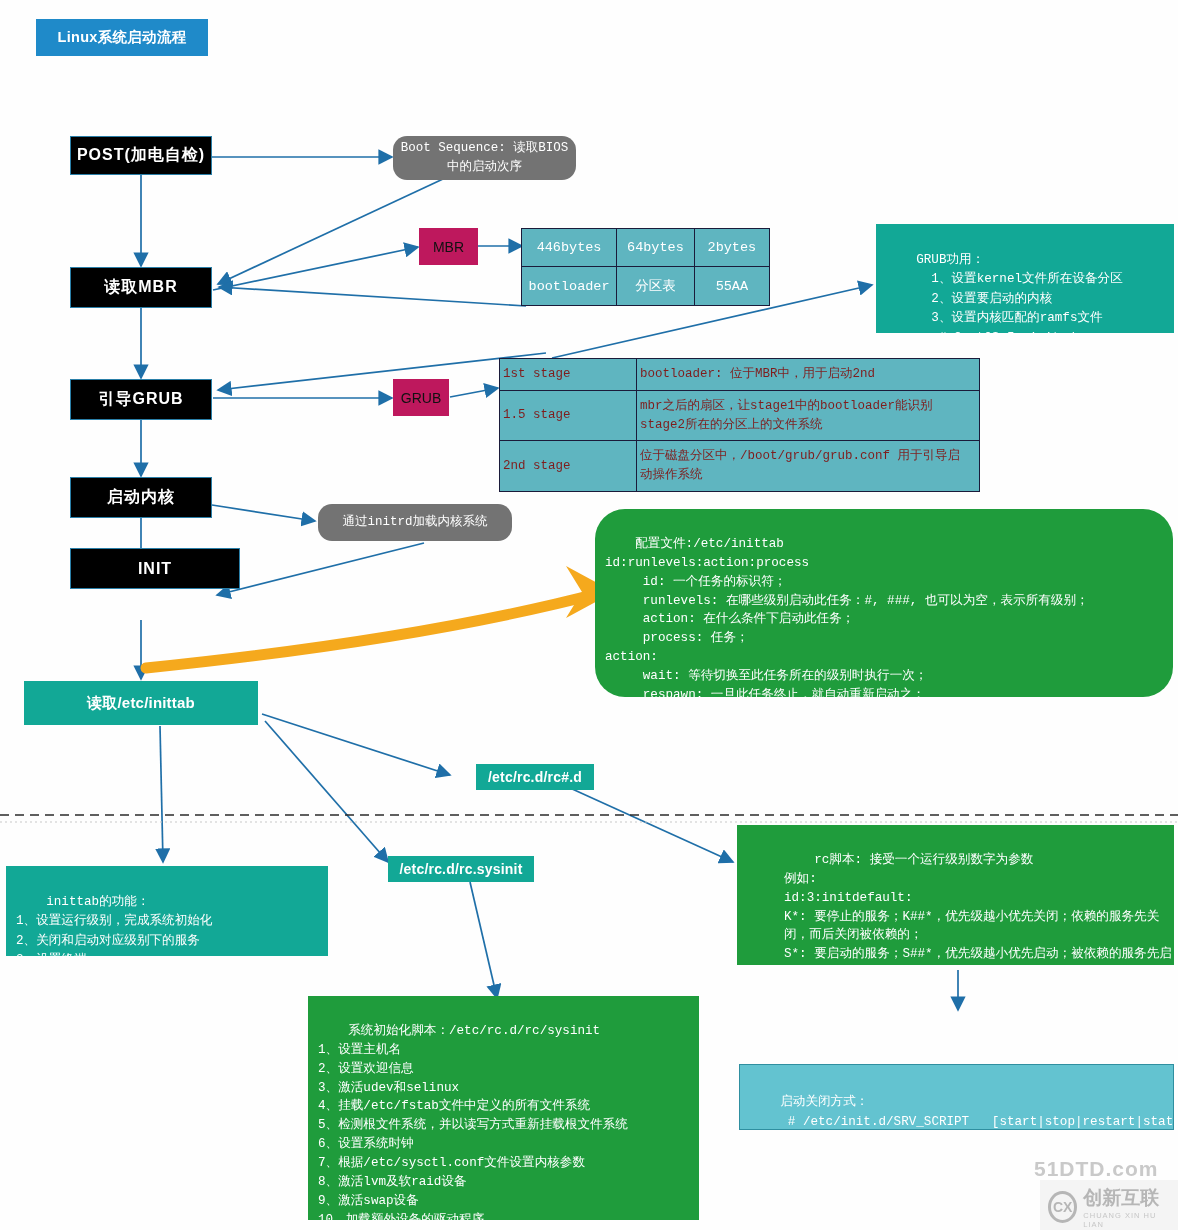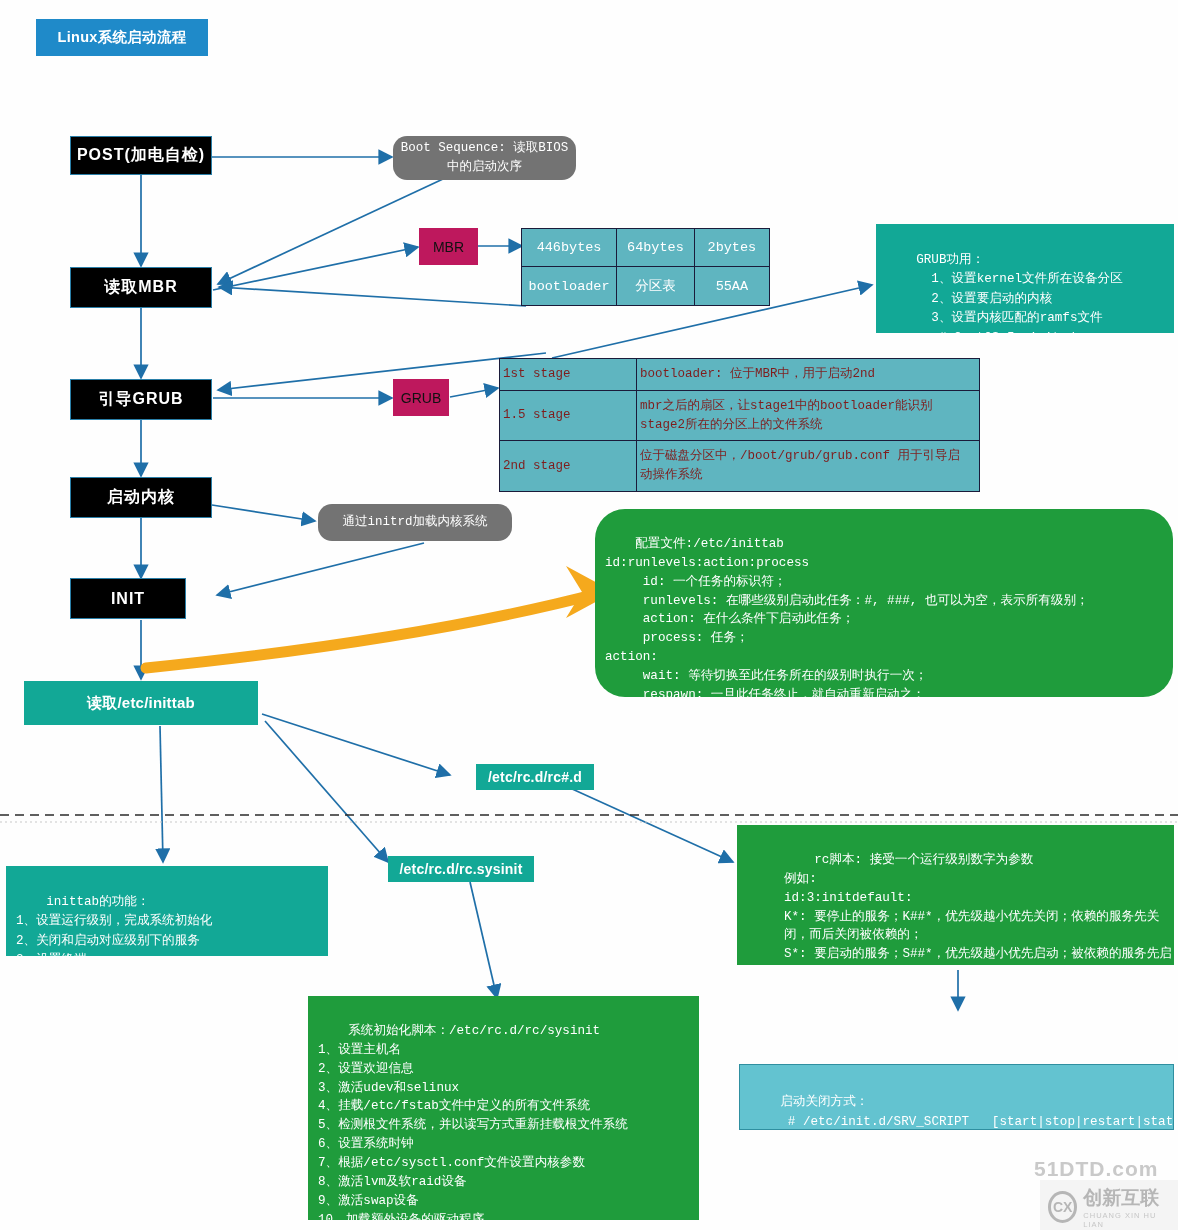--- a/index.html
+++ b/index.html
@@ -248,21 +248,21 @@
   </div>
 
   <div class="node blackbox" style="left:70px; top:379px; width:142px; height:41px;">
     <span>引导GRUB</span>
   </div>
 
   <div class="node blackbox" style="left:70px; top:477px; width:142px; height:41px;">
     <span>启动内核</span>
   </div>
 
-  <div class="node blackbox" style="left:70px; top:578px; width:116px; height:41px;">
+  <div class="node blackbox" style="left:70px; top:548px; width:170px; height:41px;">
     <span>INIT</span>
   </div>
 
   <div class="node teal-label" style="left:24px; top:681px; width:234px; height:44px;">
     <span>读取/etc/inittab</span>
   </div>
 
   <div class="node teal-note" style="left:393px; top:136px; width:183px; height:44px;">
     <span style="white-space:pre; text-align:center;">Boot Sequence: 读取BIOS
 中的启动次序</span>

